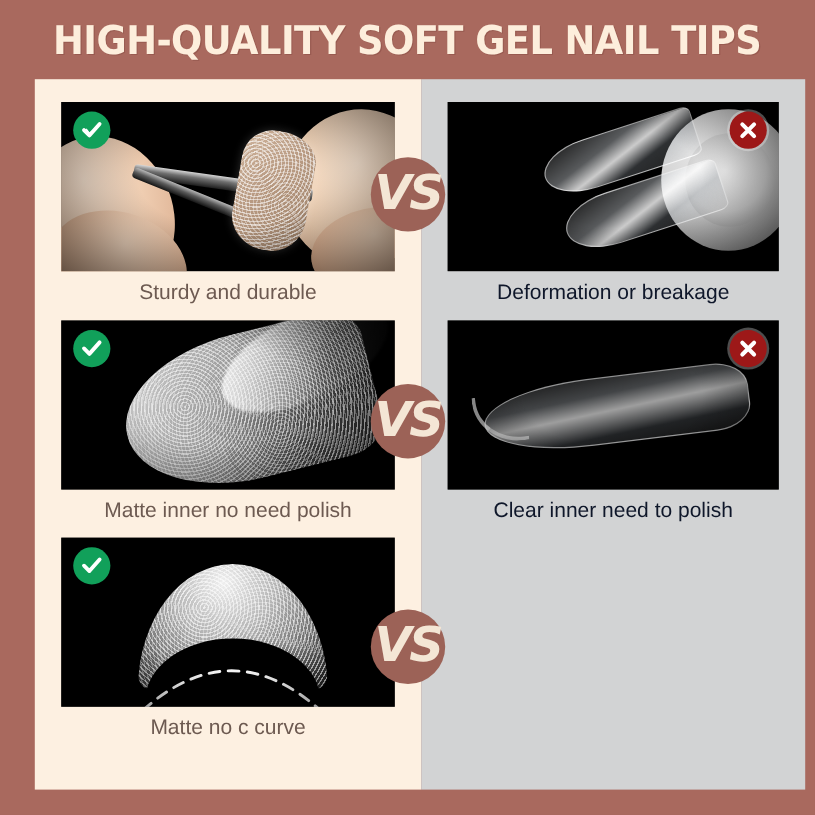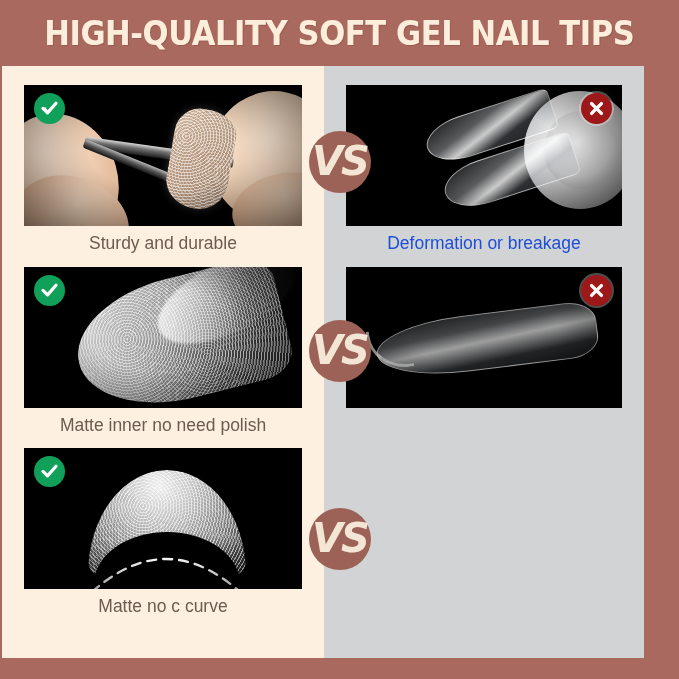--- a/index.html
+++ b/index.html
@@ -41,21 +41,21 @@
     color: #fdeedc;
     white-space: nowrap;
     transform: scaleX(0.93);
     transform-origin: center;
     text-shadow: 1px 1px 0 rgba(120,62,54,0.35);
   }
 
   
   #columns {
     position: absolute;
-    left: 2px;
+    left: 29px;
     top: 66px;
     width: 642px;
     height: 592px;
     display: flex;
     justify-content: space-between;
   }
   .col {
     display: flex;
     flex-direction: column;
     justify-content: flex-start;
@@ -89,21 +89,21 @@
   }
   #col-con .photo { width: 276px; }
 
   .caption {
     margin-top: 9px;
     font-size: 17.5px;
     line-height: 1;
     white-space: nowrap;
   }
   #col-pro .caption { color: #6d5a51; }
-  #col-con .caption { color: #1d4ed8; }
+  #col-con .caption { color: #0f172a; }
 
   
   .badge {
     position: absolute;
     width: 31px;
     height: 31px;
     border-radius: 50%;
     display: flex;
     align-items: center;
     justify-content: center;
@@ -403,20 +403,21 @@
             <div class="flat-clear"></div>
             <div class="flat-hook"></div>
             <div class="vignette"></div>
           </div>
           <div class="badge cross">
             <svg width="17" height="17" viewBox="0 0 17 17">
               <path d="M3.6 3.6 L13.4 13.4 M13.4 3.6 L3.6 13.4" stroke="#ffffff" stroke-width="3.4" stroke-linecap="round"></path>
             </svg>
           </div>
         </div>
+        <div class="caption">Clear inner need to polish</div>
       </div>
 
 
     </div>
   </div>
 
   <div class="vs" id="vs-1">
     <span>VS</span>
   </div>
   <div class="vs" id="vs-2">

